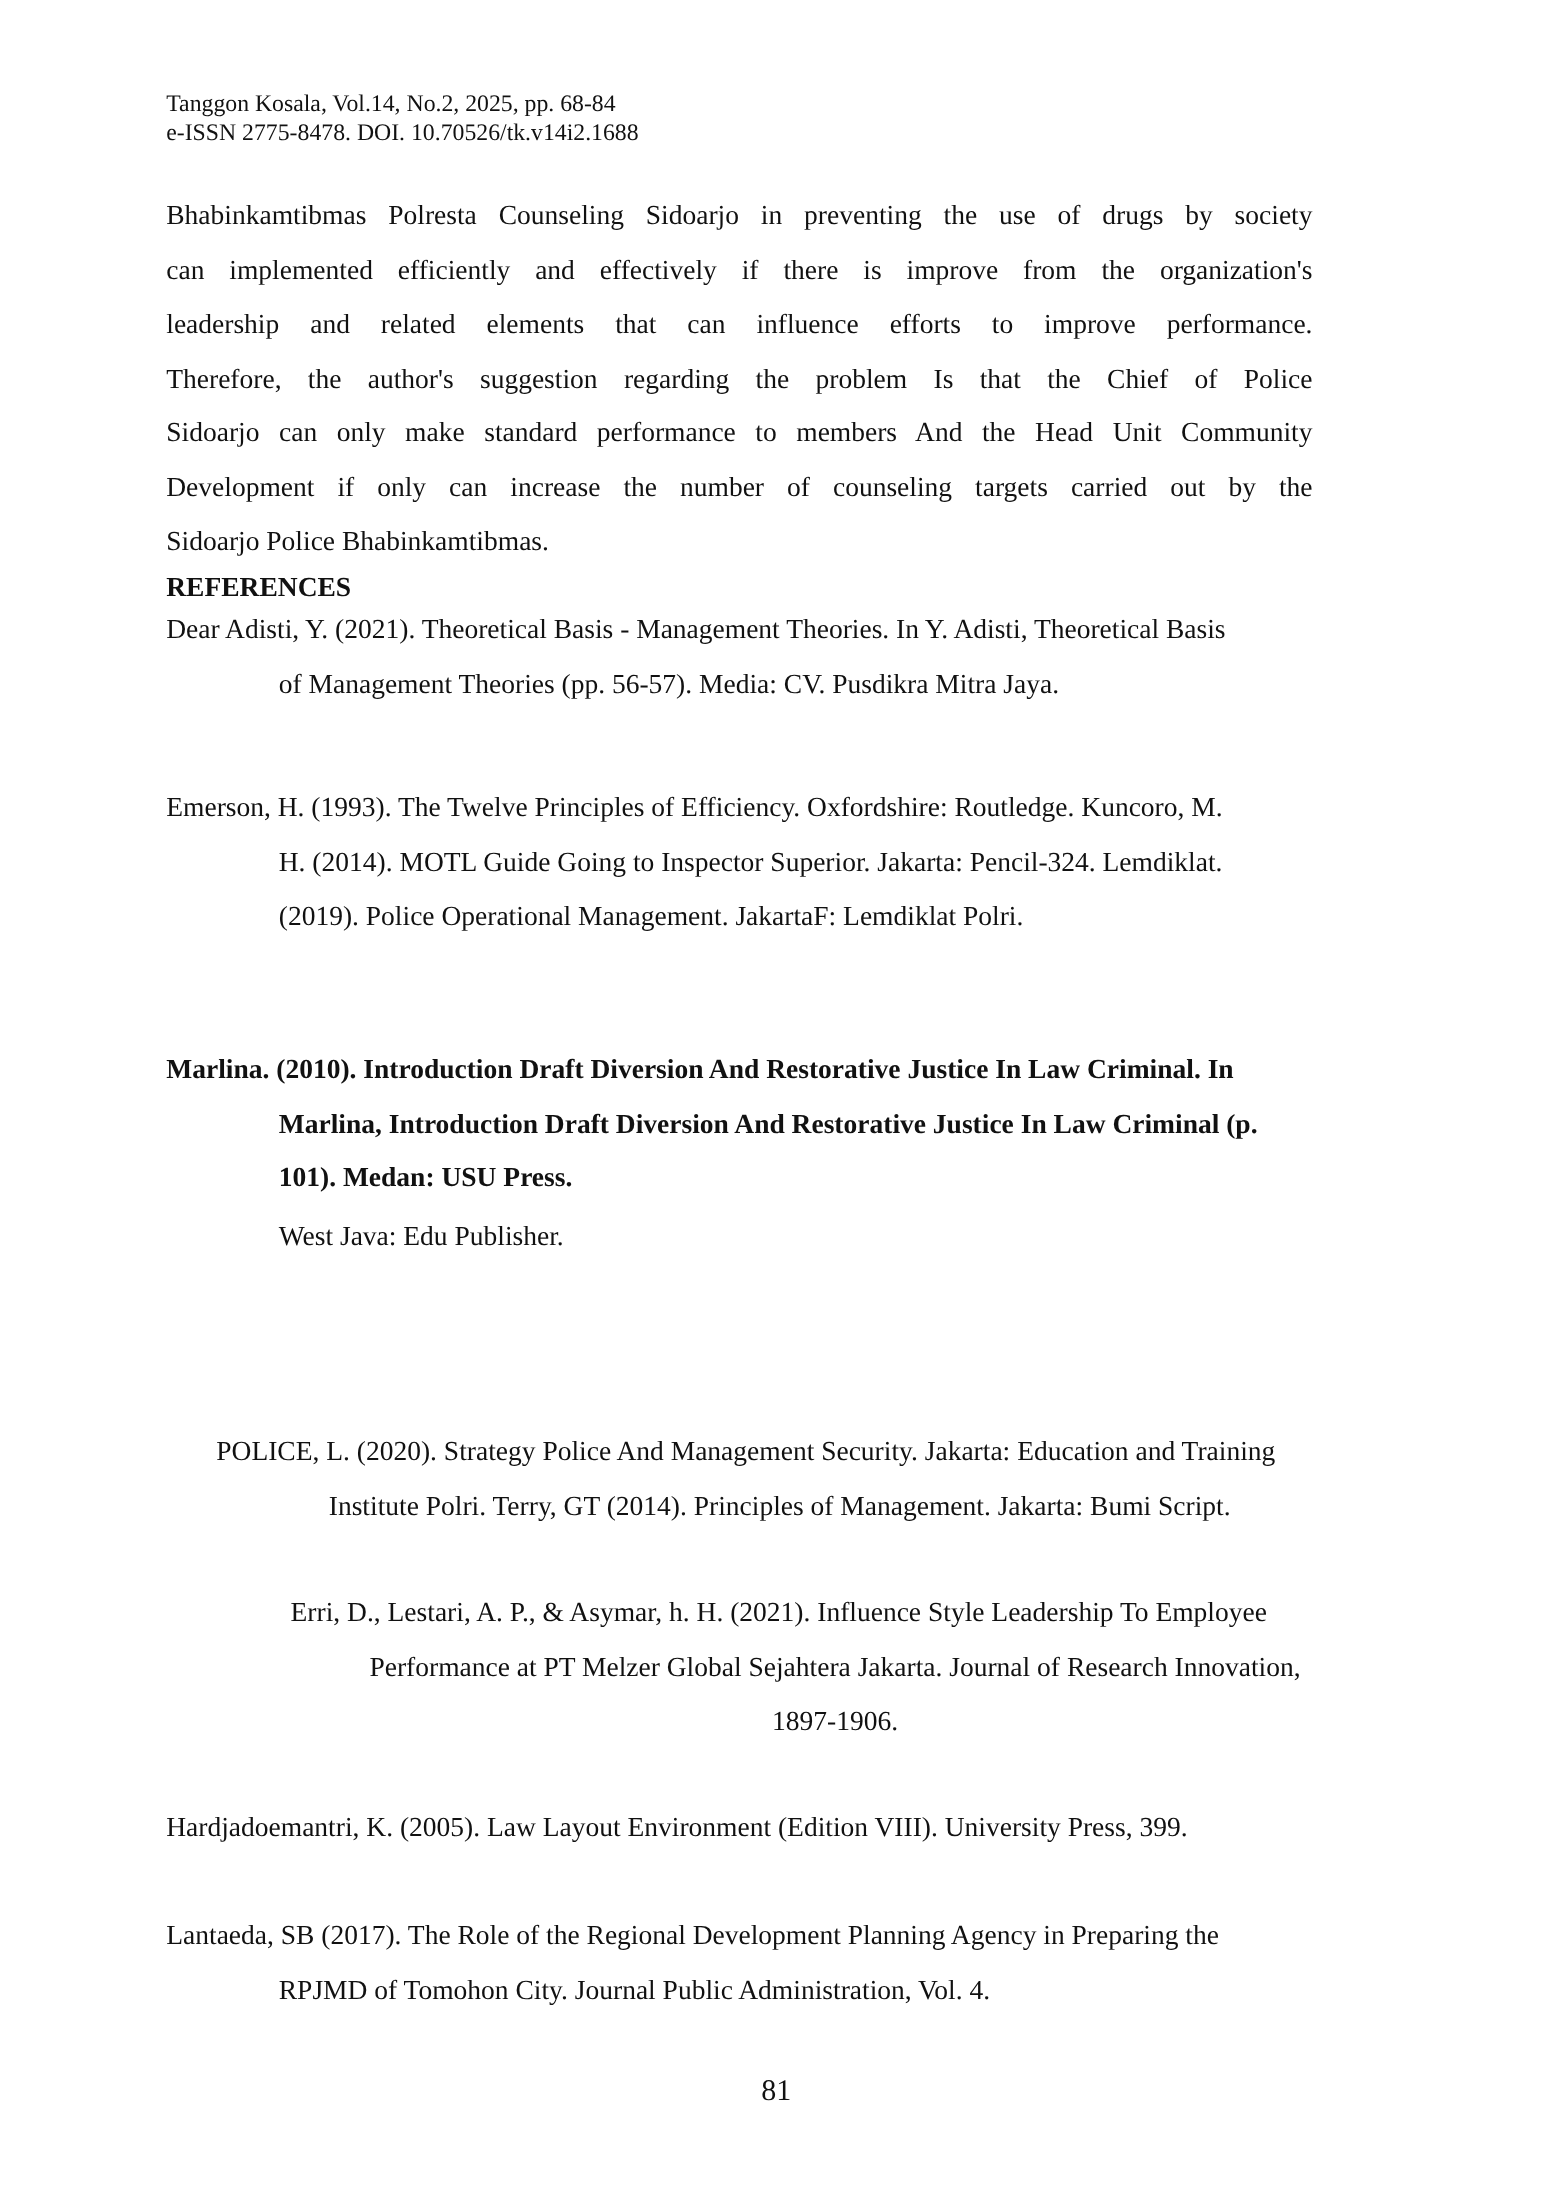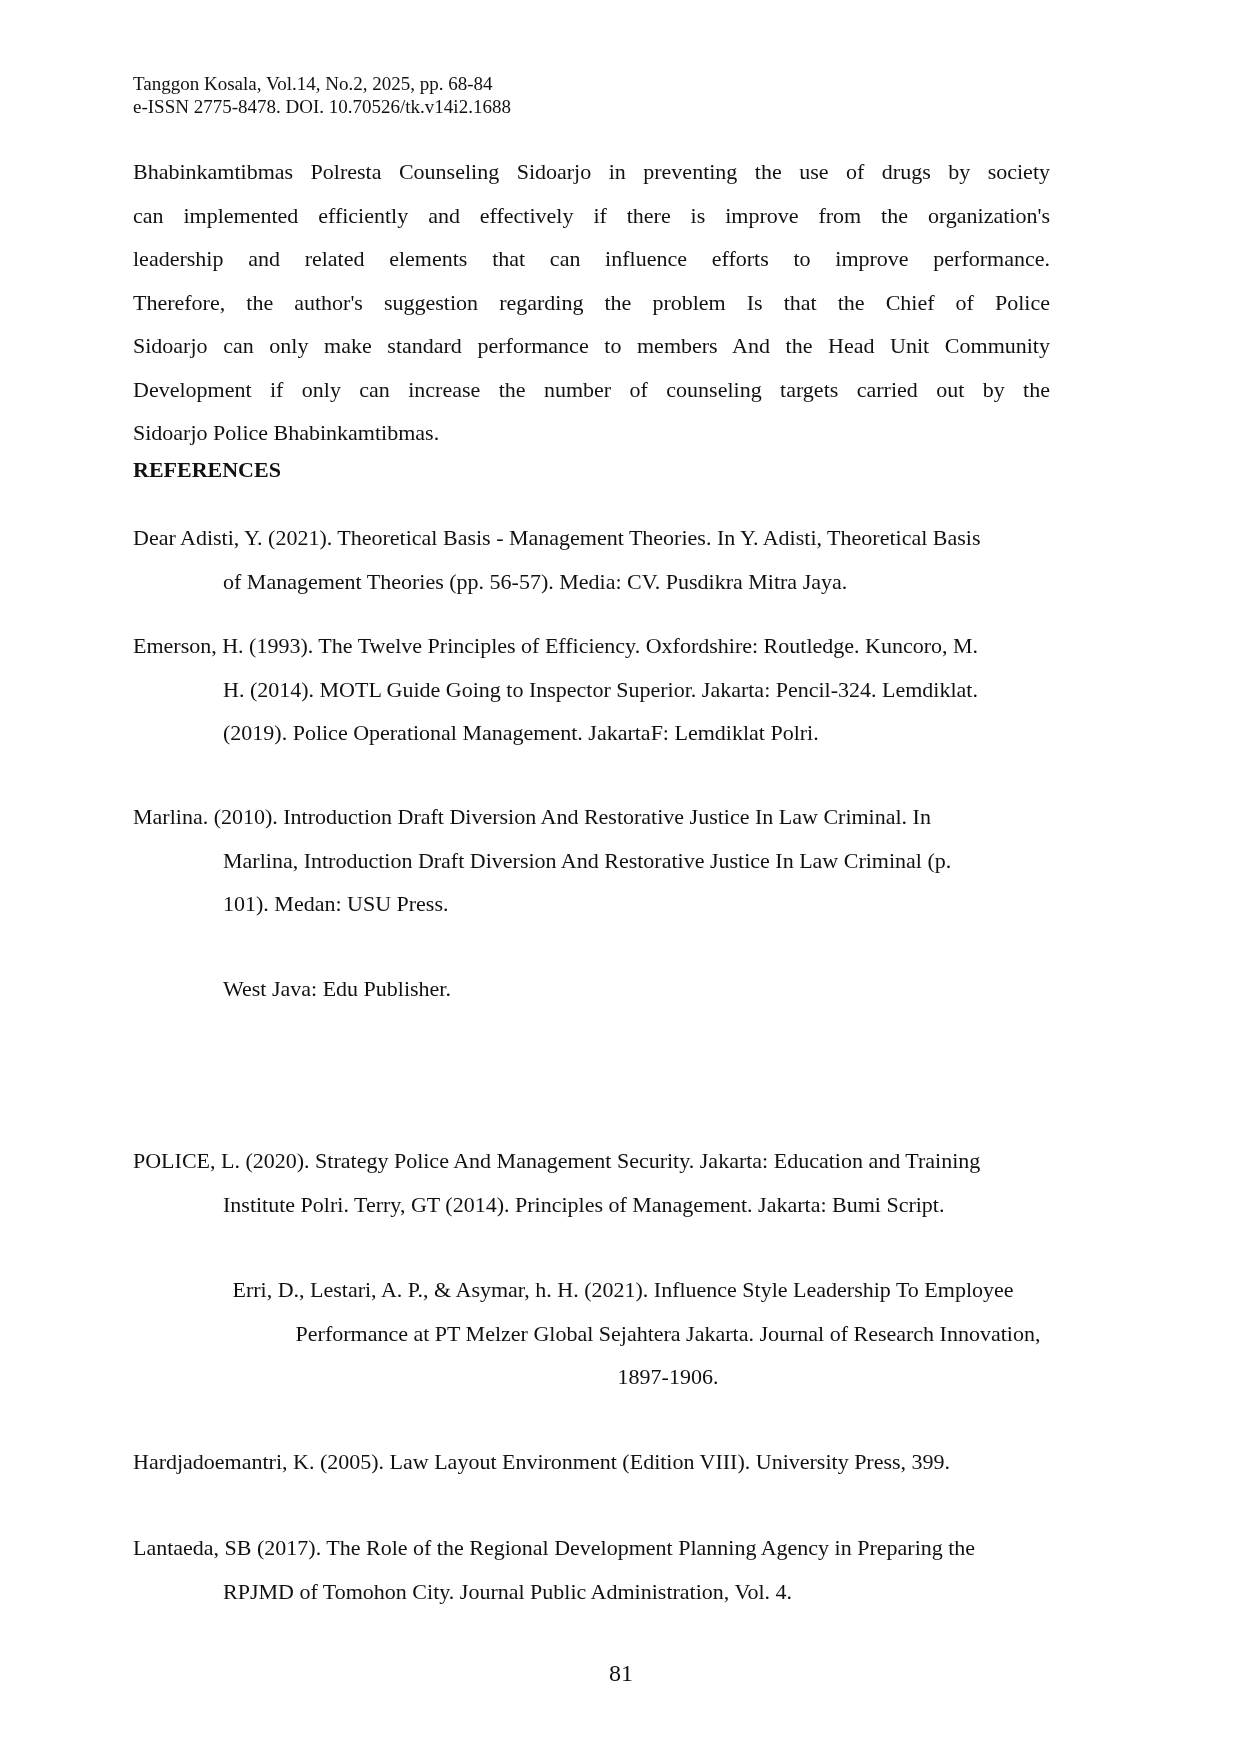--- a/index.html
+++ b/index.html
@@ -32,42 +32,42 @@
   <div class="ln just">can implemented efficiently and effectively if there is improve from the organization's</div>
   <div class="ln just">leadership and related elements that can influence efforts to improve performance.</div>
   <div class="ln just">Therefore, the author's suggestion regarding the problem Is that the Chief of Police</div>
   <div class="ln just">Sidoarjo can only make standard performance to members And the Head Unit Community</div>
   <div class="ln just">Development if only can increase the number of counseling targets carried out by the</div>
   <div class="ln">Sidoarjo Police Bhabinkamtibmas.</div>
 </div>
 
 <div class="refs-title">REFERENCES</div>
 
-<div class="ref" style="top:516px;">
+<div class="ref" style="top:481px;">
   <div class="ln">Dear Adisti, Y. (2021). Theoretical Basis - Management Theories. In Y. Adisti, Theoretical Basis</div>
   <div class="ln indent">of Management Theories (pp. 56-57). Media: CV. Pusdikra Mitra Jaya.</div>
 </div>
 
 <div class="ref" style="top:624px;">
   <div class="ln">Emerson, H. (1993). The Twelve Principles of Efficiency. Oxfordshire: Routledge. Kuncoro, M.</div>
   <div class="ln indent">H. (2014). MOTL Guide Going to Inspector Superior. Jakarta: Pencil-324. Lemdiklat.</div>
   <div class="ln indent">(2019). Police Operational Management. JakartaF: Lemdiklat Polri.</div>
 </div>
 
-<div class="ref" style="top:795px;">
+<div class="ref" style="top:833px;font-weight:bold;">
   <div class="ln">Marlina. (2010). Introduction Draft Diversion And Restorative Justice In Law Criminal. In</div>
   <div class="ln indent">Marlina, Introduction Draft Diversion And Restorative Justice In Law Criminal (p.</div>
   <div class="ln indent">101). Medan: USU Press.</div>
 </div>
 
 <div class="ref" style="top:967px;">
   <div class="ln indent">West Java: Edu Publisher.</div>
 </div>
 
-<div class="ref" style="top:1139px;">
+<div class="ref" style="top:1139px;margin-left:40px;">
   <div class="ln">POLICE, L. (2020). Strategy Police And Management Security. Jakarta: Education and Training</div>
   <div class="ln indent">Institute Polri. Terry, GT (2014). Principles of Management. Jakarta: Bumi Script.</div>
 </div>
 
 <div class="ref" style="top:1268px;text-align:center;">
   <div class="ln">Erri, D., Lestari, A. P., &amp; Asymar, h. H. (2021). Influence Style Leadership To Employee</div>
   <div class="ln indent">Performance at PT Melzer Global Sejahtera Jakarta. Journal of Research Innovation,</div>
   <div class="ln indent">1897-1906.</div>
 </div>
 

